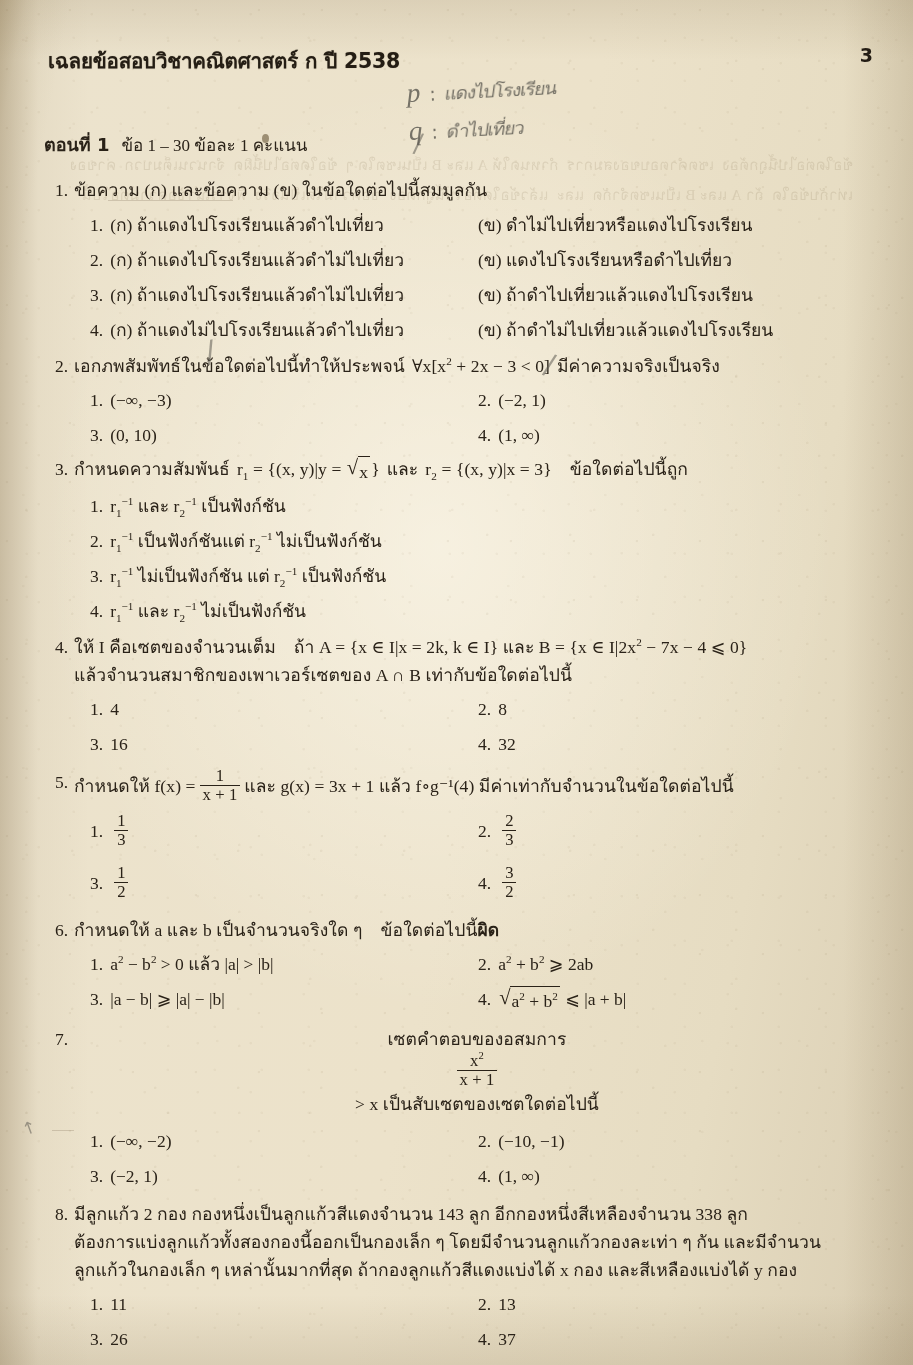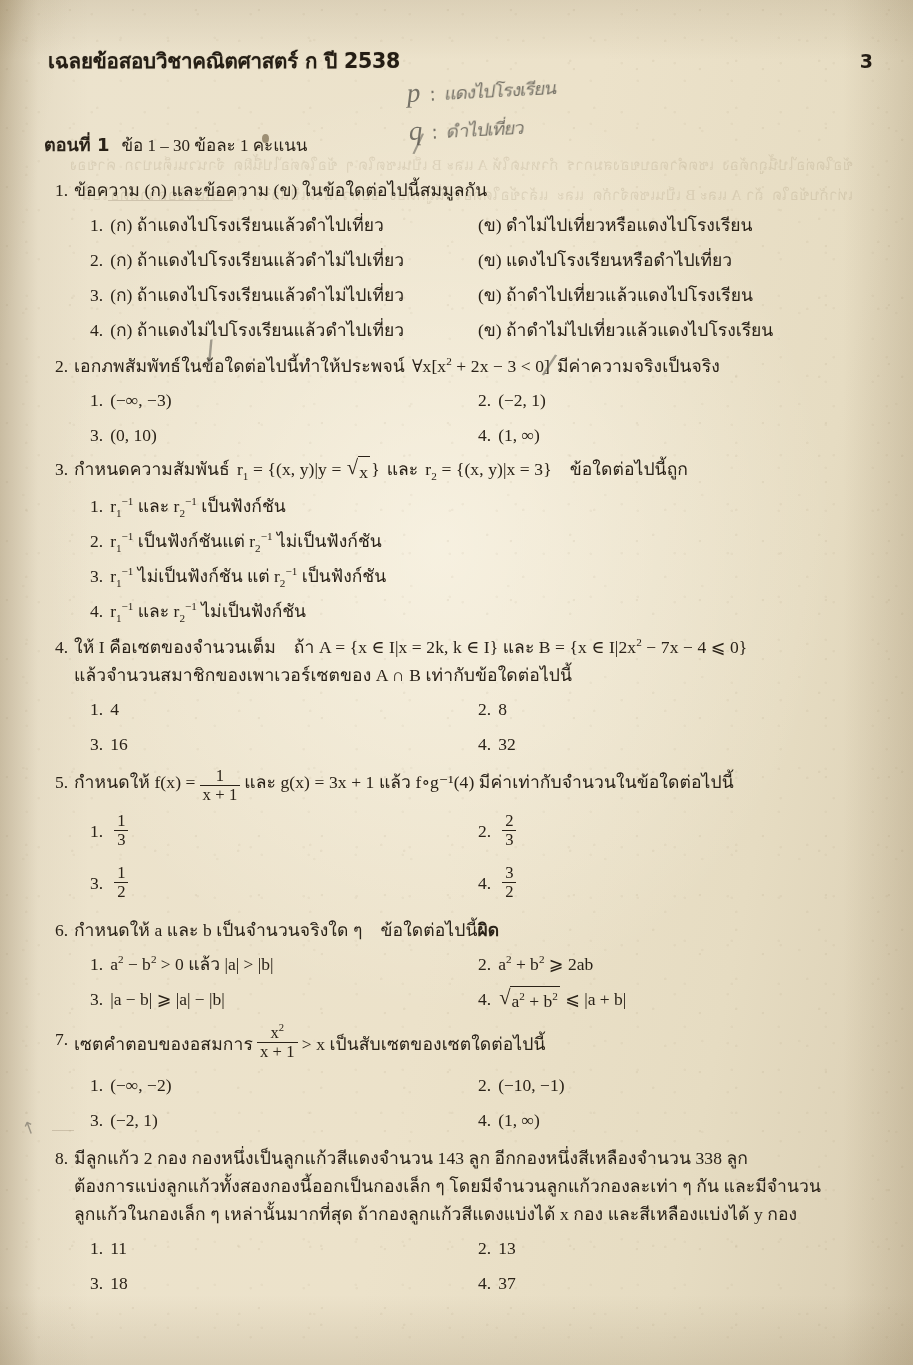--- a/index.html
+++ b/index.html
@@ -64,21 +64,21 @@
     position: relative;
     z-index: 3;
     padding: 0;
   }
 
   
   .header {
     position: absolute;
     top: 44px; left: 48px; right: 40px;
     display: flex;
-    align-items: center;
+    align-items: flex-start;
     justify-content: space-between;
   }
   .doc-title {
     font-family: "DejaVu Sans", "Liberation Sans", sans-serif;
     font-size: 20.5px;
     font-weight: bold;
     letter-spacing: -0.2px;
     color: #241d14;
     text-shadow: 0 0 1px rgba(60,48,28,.35);
   }
@@ -379,21 +379,21 @@
               <span class="opt-num">4.</span>
               <span class="opt-txt math">32</span>
             </div>
           </div>
         </div>
       </div>
 
       <div class="q" style="margin-top:6px;">
         <div class="q-num">5.</div>
         <div class="q-body">
-          <div class="q-stem" style="display:flex; align-items:flex-start; flex-wrap:wrap;">
+          <div class="q-stem" style="display:flex; align-items:center; flex-wrap:wrap;">
             <span>กำหนดให้ f(x) =</span>
             <span class="frac math">
               <span class="num">1</span>
               <span class="den">x + 1</span>
             </span>
             <span>และ g(x) = 3x + 1 แล้ว f∘g⁻¹(4) มีค่าเท่ากับจำนวนในข้อใดต่อไปนี้</span>
           </div>
           <div class="opts tight">
             <div class="opt tall">
               <span class="opt-num">1.</span>
@@ -453,21 +453,21 @@
                     <span class="radicand">a<sup>2</sup> + b<sup>2</sup></span>
                   </span> ⩽ |a + b|</span>
             </div>
           </div>
         </div>
       </div>
 
       <div class="q" style="margin-top:6px;">
         <div class="q-num">7.</div>
         <div class="q-body">
-          <div class="q-stem" style="display:flex; align-items:center; flex-wrap:wrap;">
+          <div class="q-stem" style="display:flex; align-items:center; flex-wrap:wrap;flex-direction:column;">
             <span>เซตคำตอบของอสมการ</span>
             <span class="frac math">
               <span class="num">x<sup>2</sup></span>
               <span class="den">x + 1</span>
             </span>
             <span>&gt; x  เป็นสับเซตของเซตใดต่อไปนี้</span>
           </div>
           <div class="opts" style="margin-top:6px;">
             <div class="opt">
               <span class="opt-num">1.</span>
@@ -501,21 +501,21 @@
             <div class="opt">
               <span class="opt-num">1.</span>
               <span class="opt-txt math">11</span>
             </div>
             <div class="opt" style="padding-left:4px;">
               <span class="opt-num">2.</span>
               <span class="opt-txt math">13</span>
             </div>
             <div class="opt">
               <span class="opt-num">3.</span>
-              <span class="opt-txt math">18</span>
+              <span class="opt-txt math">26</span>
             </div>
             <div class="opt" style="padding-left:4px;">
               <span class="opt-num">4.</span>
               <span class="opt-txt math">37</span>
             </div>
           </div>
         </div>
       </div>
 
     </div>

